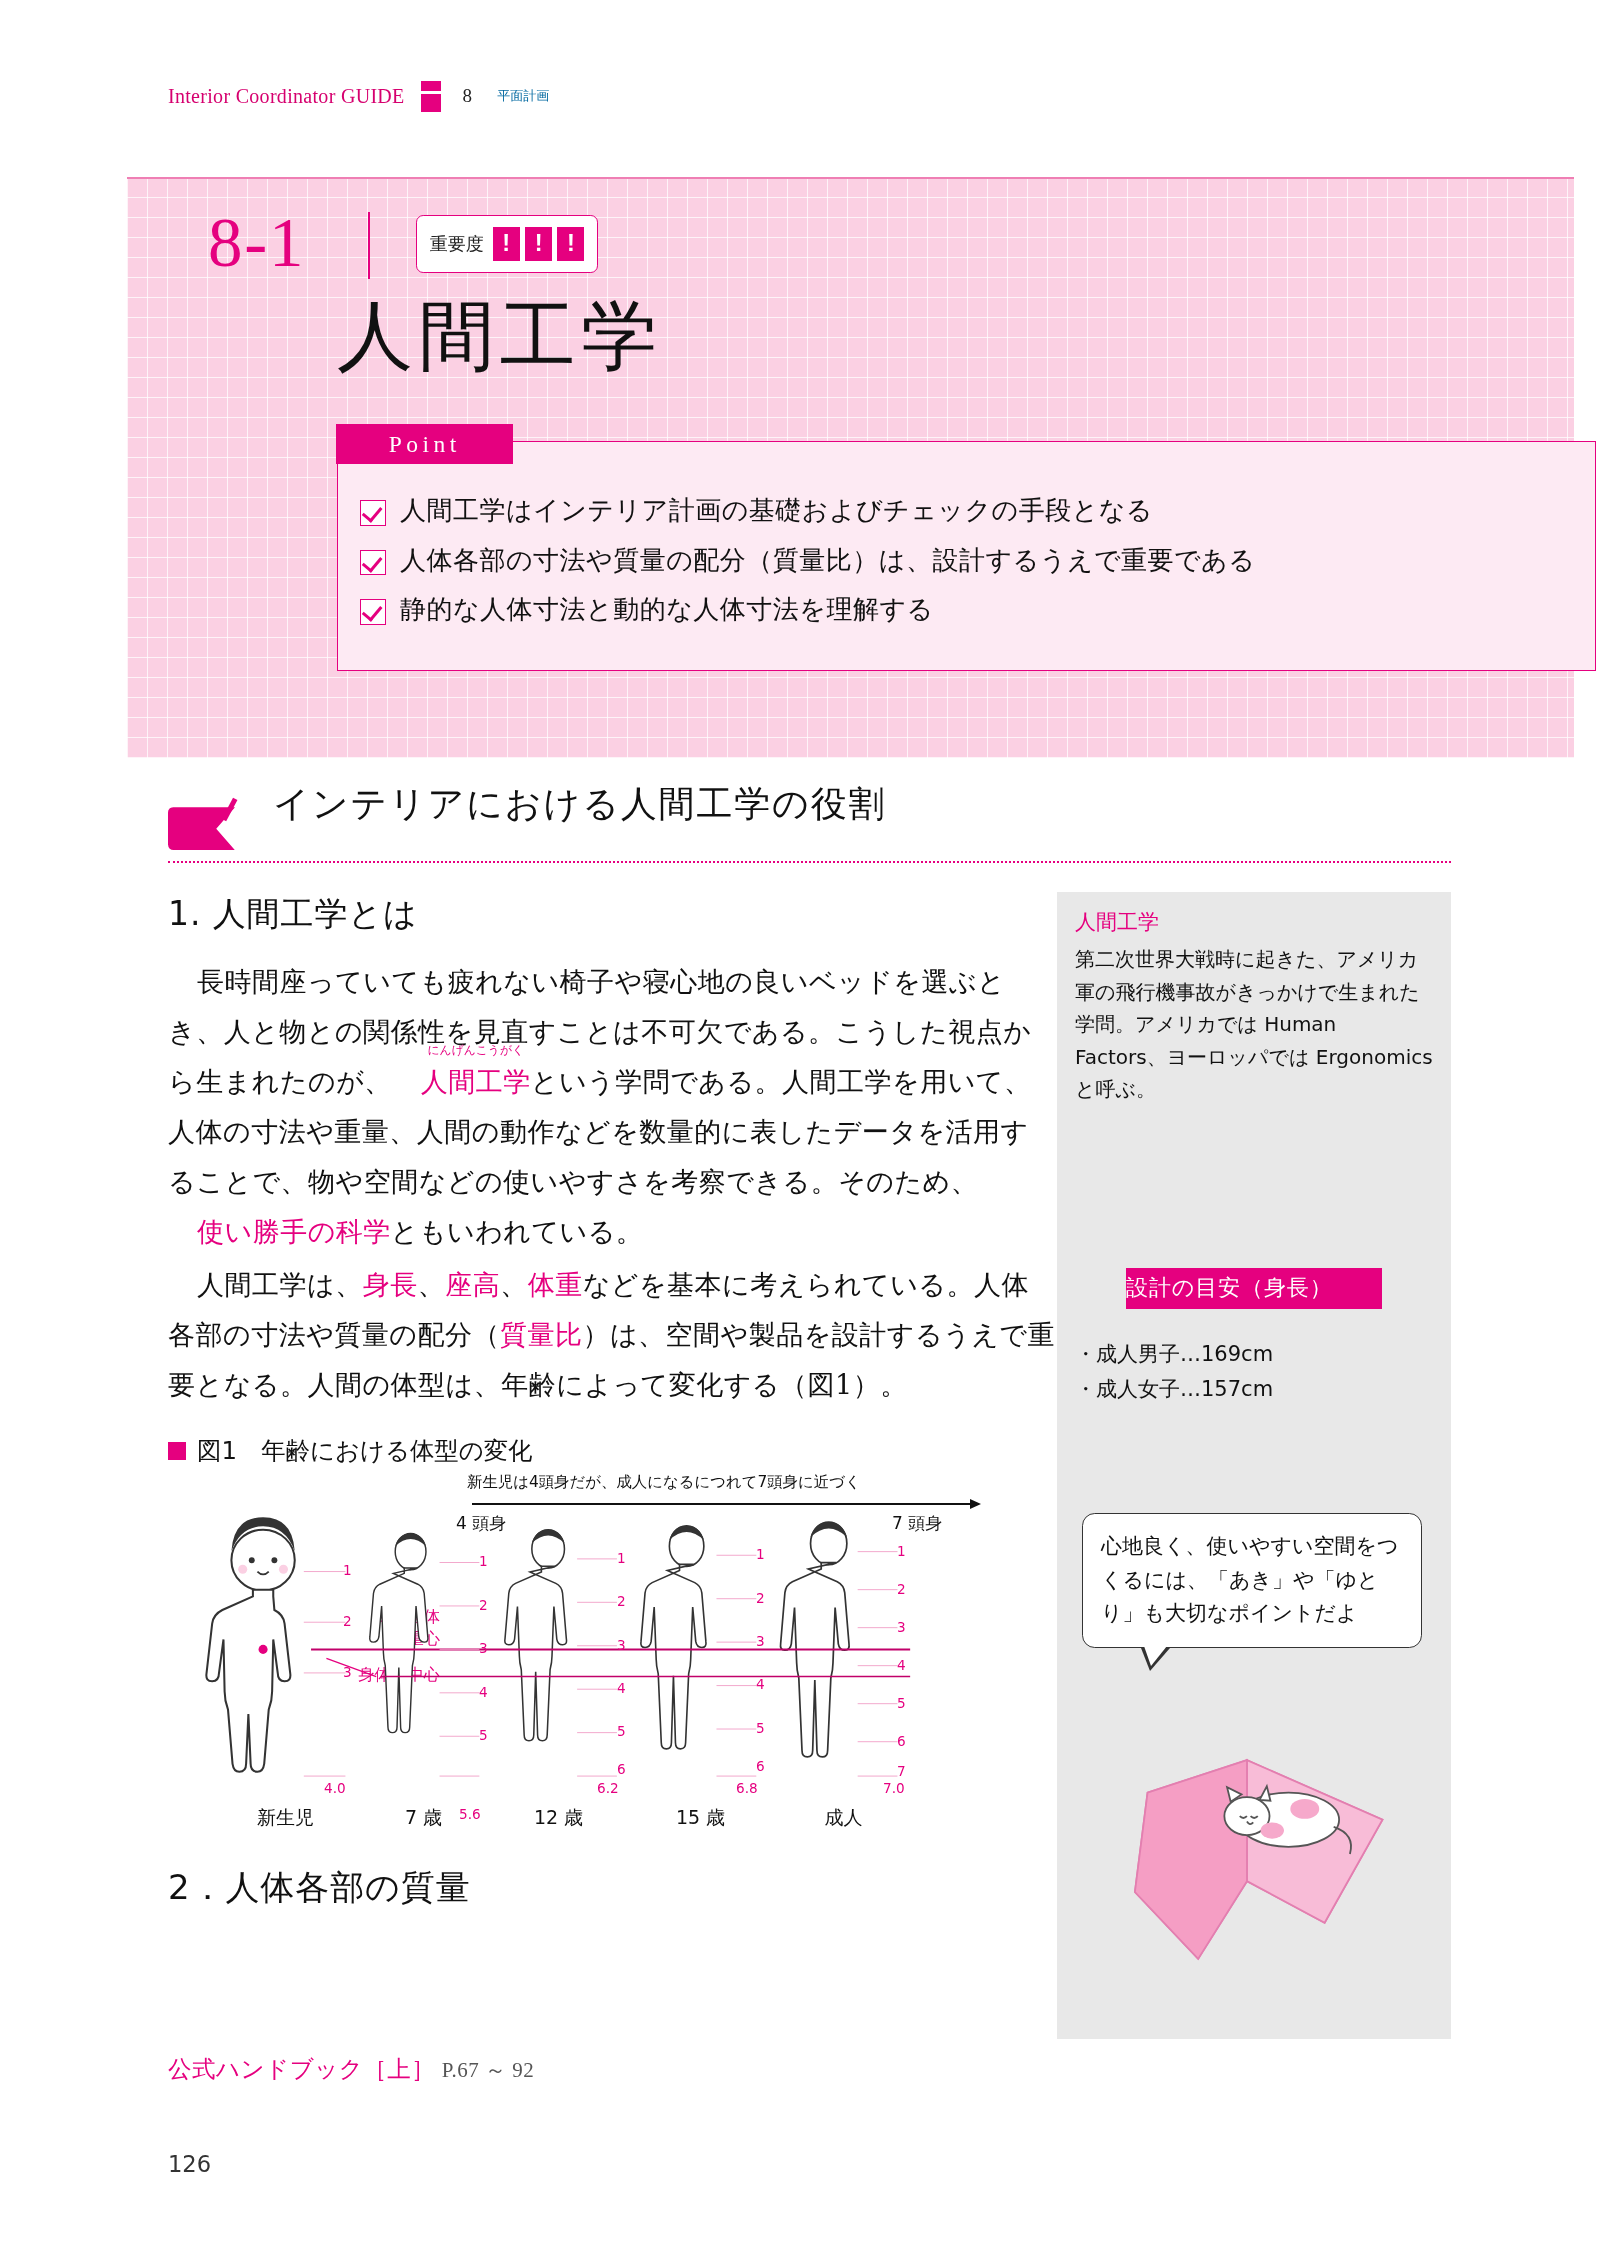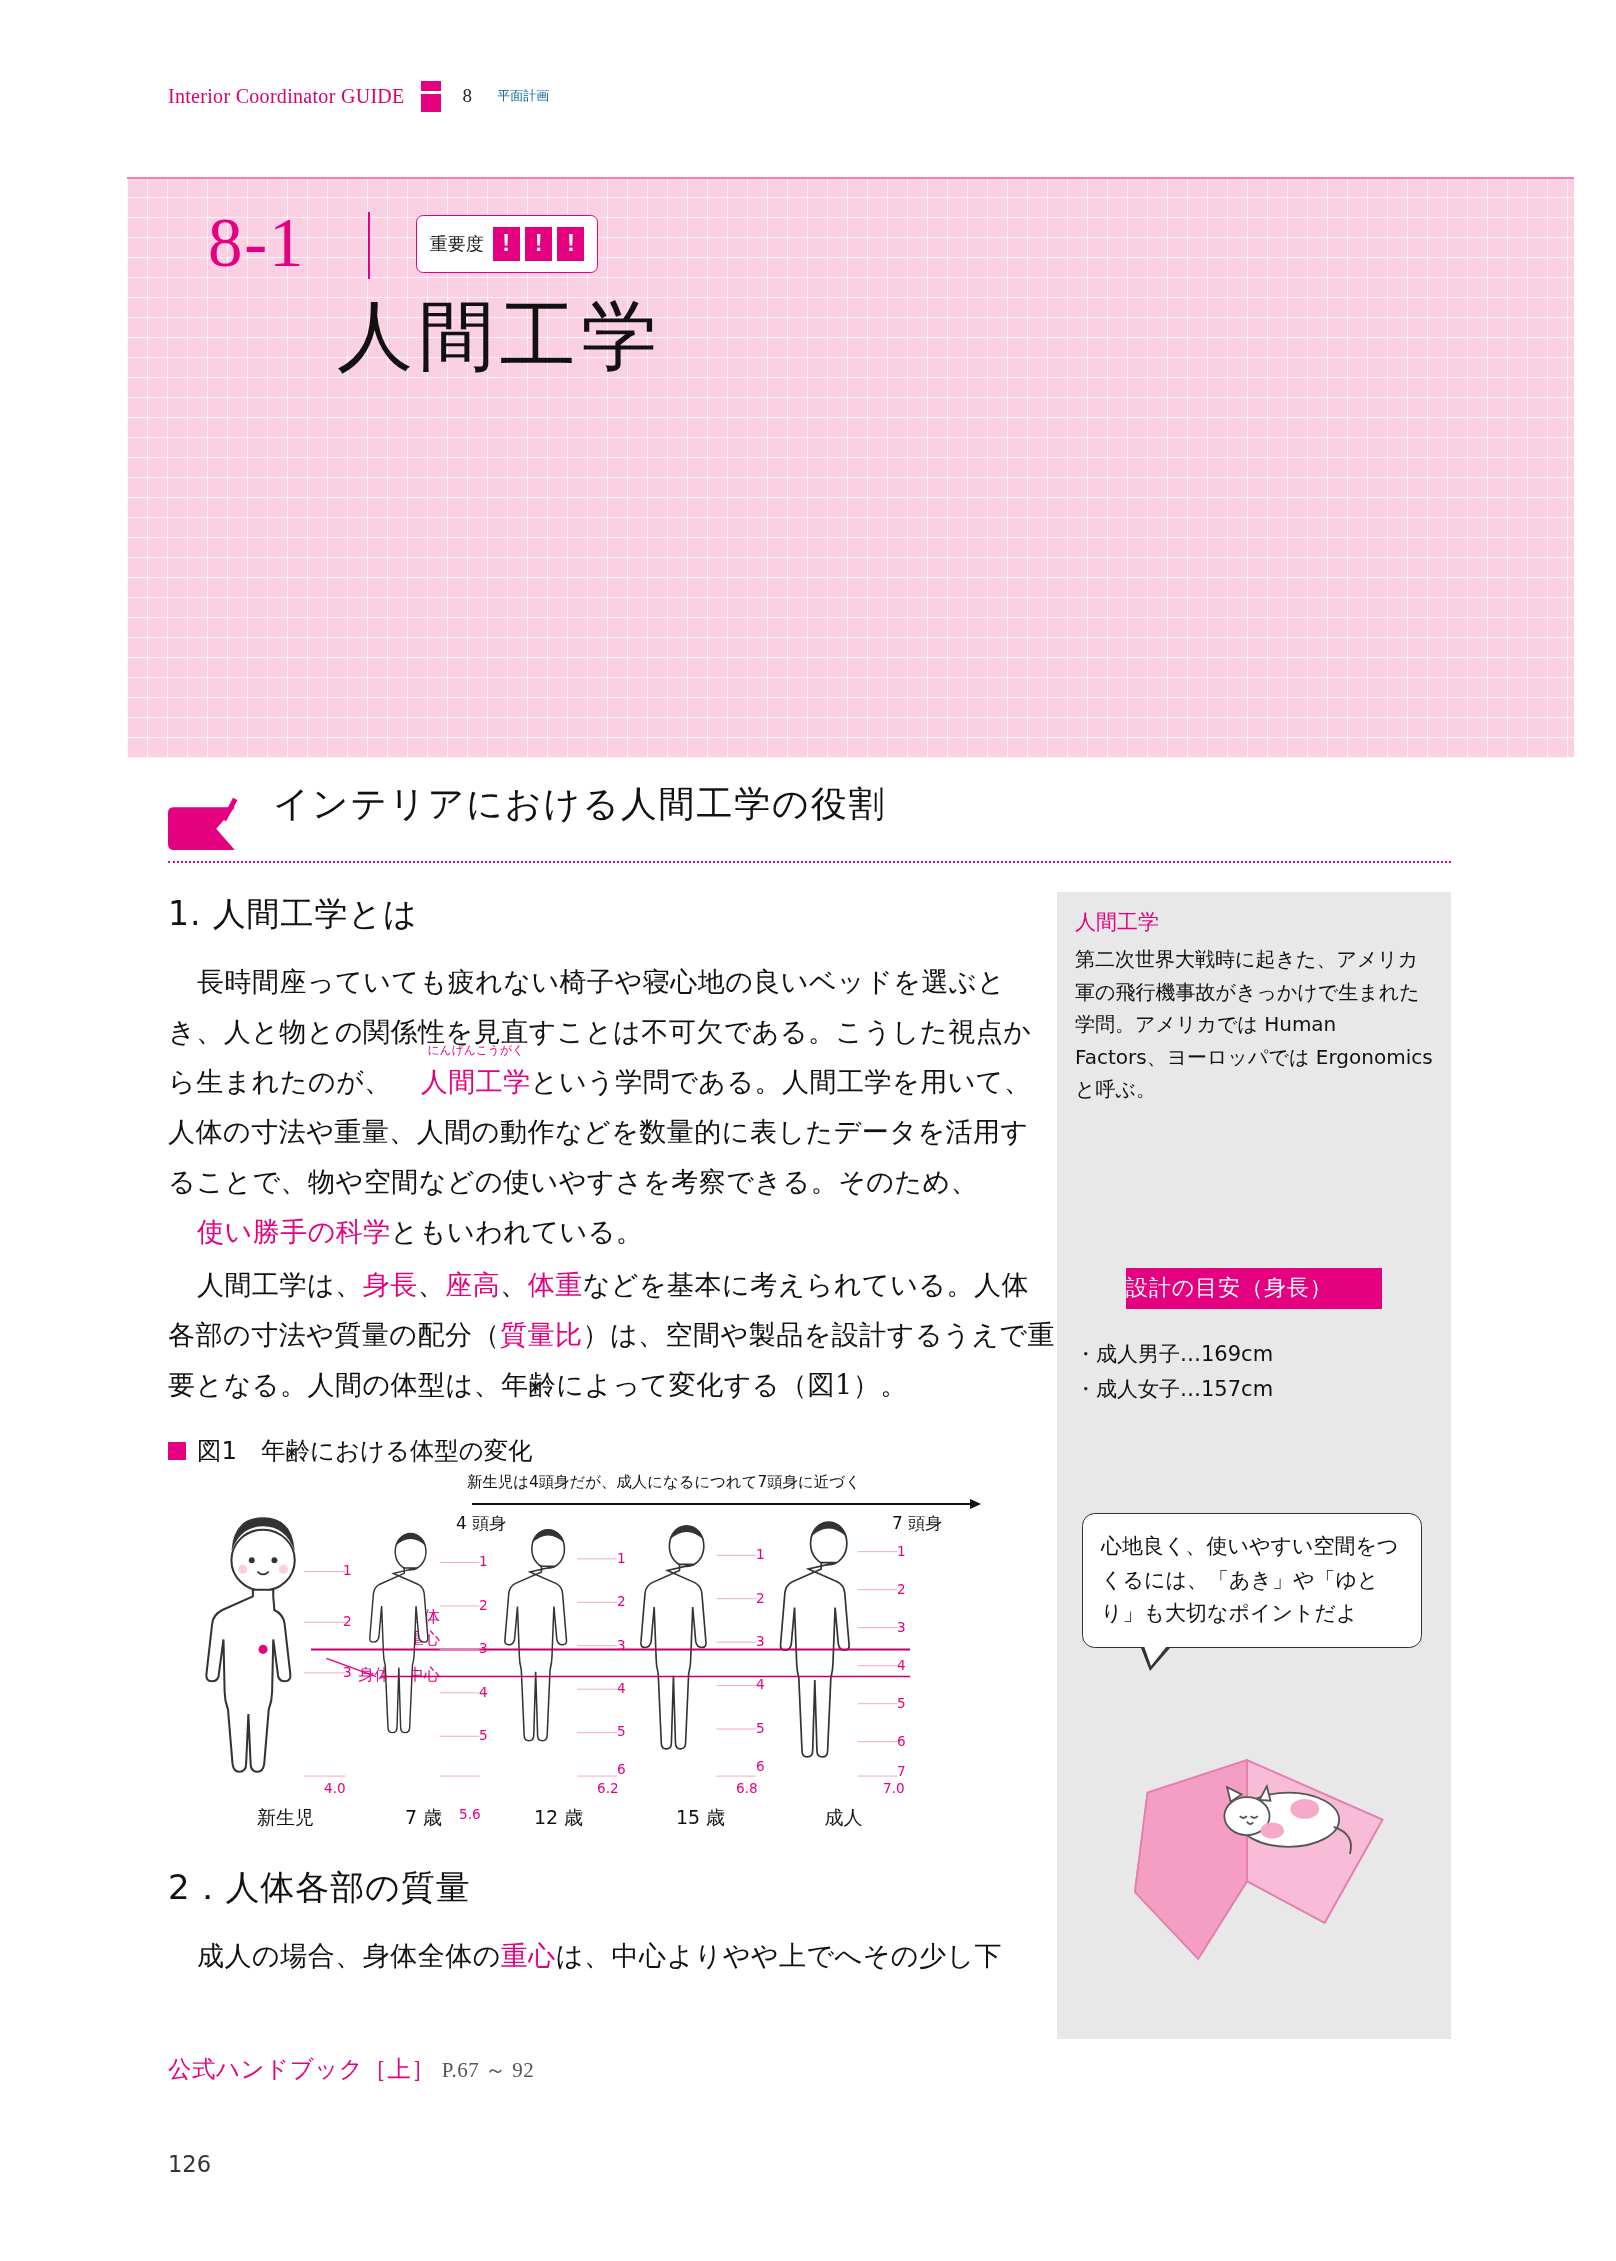--- a/index.html
+++ b/index.html
@@ -460,20 +460,37 @@
       <span class="imp-label">重要度</span>
       <span class="imp-marks">
         <span class="imp-mark">!</span>
         <span class="imp-mark">!</span>
         <span class="imp-mark">!</span>
       </span>
     </div>
 
     <div class="sec-title">人間工学</div>
 
+    <div class="point-box">
+      <div class="point-tab">Point</div>
+      <div class="point-list">
+        <div class="point-item">
+          <span class="chk"></span>
+          <span class="point-text">人間工学はインテリア計画の基礎およびチェックの手段となる</span>
+        </div>
+        <div class="point-item">
+          <span class="chk"></span>
+          <span class="point-text">人体各部の寸法や質量の配分（質量比）は、設計するうえで重要である</span>
+        </div>
+        <div class="point-item">
+          <span class="chk"></span>
+          <span class="point-text">静的な人体寸法と動的な人体寸法を理解する</span>
+        </div>
+      </div>
+    </div>
   </div>
 
   <div class="flag-head">
     <div class="flag-icon">
       <div class="flag-body"></div>
       <div class="flag-pole"></div>
       <div class="flag-dot"></div>
     </div>
     <div class="flag-title">インテリアにおける人間工学の役割</div>
   </div>
@@ -631,23 +648,20 @@
 
       <div class="fig-name" style="left:54px; top:333px; width:127px;">新生児</div>
       <div class="fig-name" style="left:192px; top:333px; width:127px;">7 歳</div>
       <div class="fig-name" style="left:327px; top:333px; width:127px;">12 歳</div>
       <div class="fig-name" style="left:469px; top:333px; width:127px;">15 歳</div>
       <div class="fig-name" style="left:612px; top:333px; width:127px;">成人</div>
     </div>
 
     <h2 class="sub" style="margin-top:31px; font-size:34px;">2．人体各部の質量</h2>
 
-    <p class="body">
-      <span>成人の場合、身体全体の</span><span class="mag">重心</span><span>は、中心よりやや上でへその少し下</span>
-    </p>
   </div>
 
   <div class="sidebar">
     <div class="side-term">
       <div class="side-term-title">人間工学</div>
       <div class="side-term-body">第二次世界大戦時に起きた、アメリカ軍の飛行機事故がきっかけで生まれた学問。アメリカでは Human Factors、ヨーロッパでは Ergonomics と呼ぶ。</div>
     </div>
 
     <div class="side-box2">
       <div class="side-pill">設計の目安（身長）</div>

